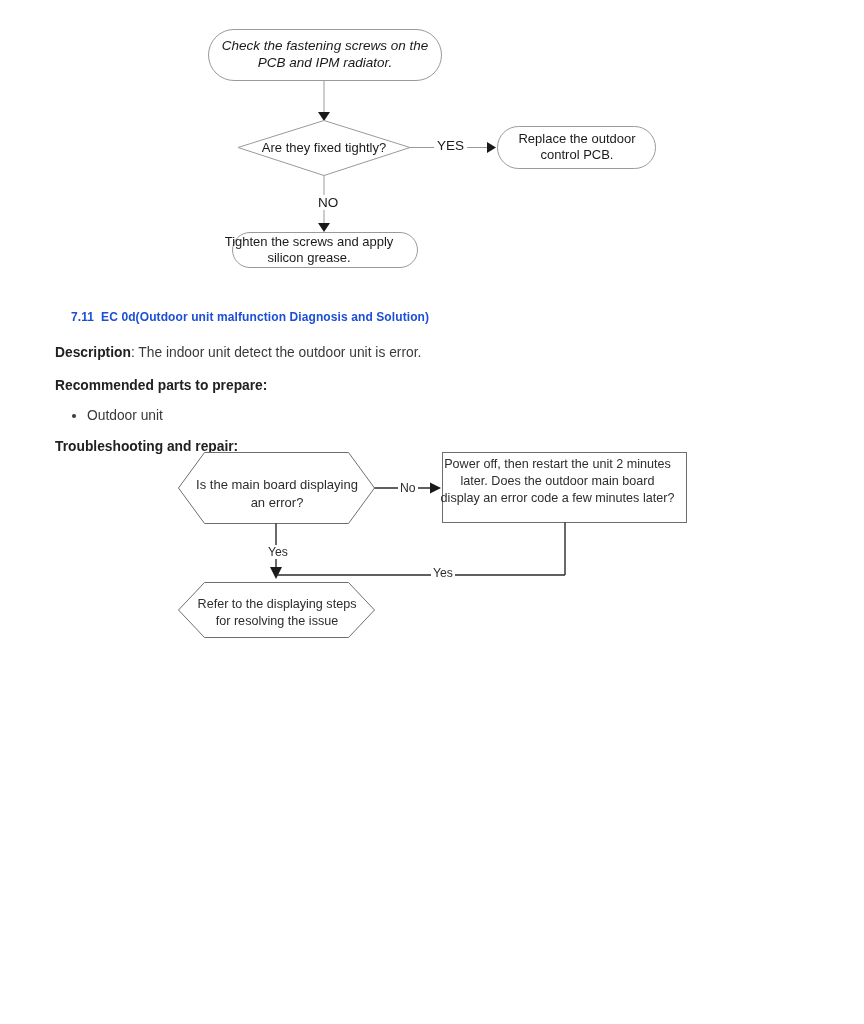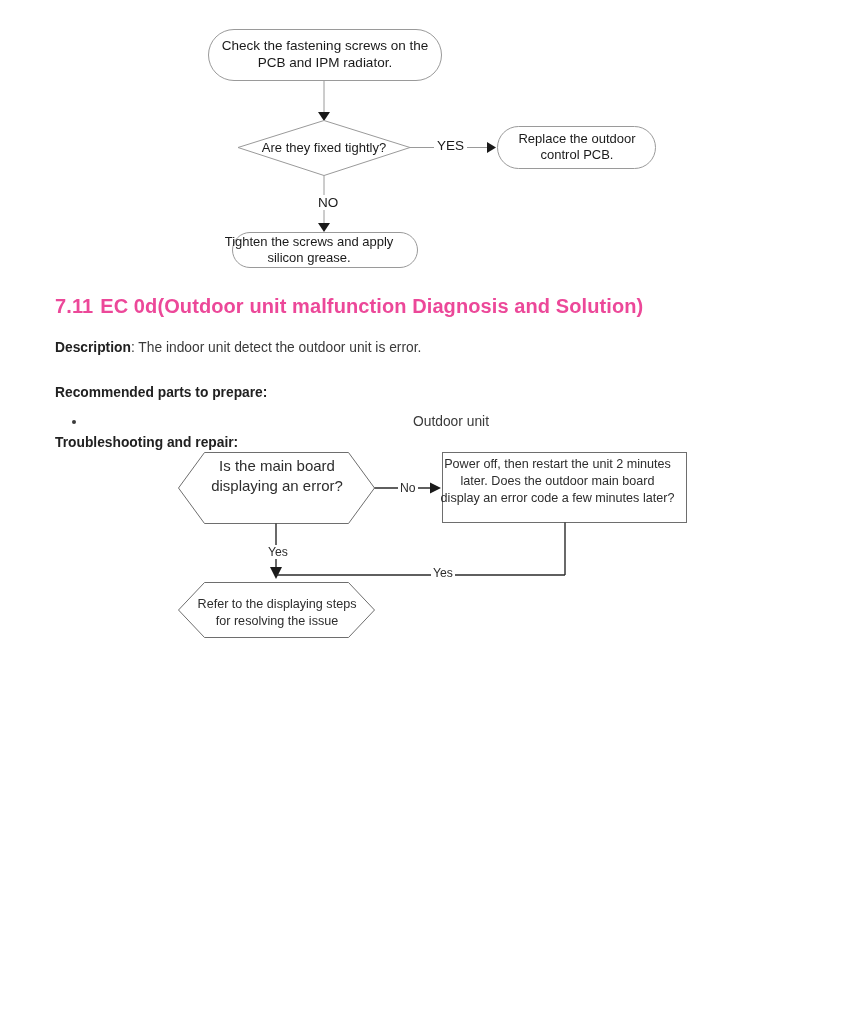--- a/index.html
+++ b/index.html
@@ -33,21 +33,21 @@
     position: absolute;
     display: flex;
     align-items: center;
     justify-content: center;
     text-align: center;
     font-family: "Liberation Sans", sans-serif;
     color: #1a1a1a;
     line-height: 1.25;
     pointer-events: none;
   }
-  .t-start   { left: 213px; top: 31px;  width: 224px; height: 48px;  font-size: 13.5px; }
+  .t-start   { left: 213px; top: 31px;  width: 224px; height: 48px;  font-size: 13.5px; font-style: italic; }
   .t-decis   { left: 248px; top: 122px; width: 152px; height: 52px;  font-size: 13px; }
   .t-replace { left: 502px; top: 127px; width: 150px; height: 40px;  font-size: 13px; }
   .t-tighten { left: 220px; top: 233px; width: 178px; height: 34px;  font-size: 13px; }
 
   .edge-label {
     position: absolute;
     font-family: "Liberation Sans", sans-serif;
     color: #1a1a1a;
     background: #ffffff;
     padding: 0 3px;
@@ -58,50 +58,49 @@
 
   
   .body-block {
     position: absolute;
     left: 55px;
     top: 293px;
     width: 760px;
   }
   .heading {
     font-family: "Liberation Sans", sans-serif;
-    font-size: 20px;
+    font-size: 12px;
     font-weight: bold;
-    color: #ec4899;
+    color: #1d4ed8;
     letter-spacing: 0.1px;
-    margin: 0;
+    margin: 16px;
     line-height: 1.35;
   }
   .heading .num { margin-right: 7px; }
   .para {
     font-family: "Liberation Sans", sans-serif;
     font-size: 13.8px;
     color: #3a3a3a;
     margin: 0;
     line-height: 1.5;
   }
   .p-desc  { margin-top: 18px; }
-  .p-parts { margin-top: 24px; }
-  .p-tshoot{ }
+  .p-parts { margin-top: 12px; }
+  .p-tshoot{ margin-top: 11px; }
   .para .b { font-weight: bold; color: #212121; }
   .bullet-list {
     margin: 9px 0 0 0;
     padding-left: 32px;
     list-style: disc;
   }
   .bullet-list li {
     font-family: "Liberation Sans", sans-serif;
     font-size: 13.8px;
     color: #3a3a3a;
     line-height: 1.5;
-    text-align: center;
   }
 
   
   .fc2 {
     position: absolute;
     left: 0; top: 440px;
     width: 864px; height: 215px;
   }
   .fc2-svg { position: absolute; left: 0; top: 0; }
 
@@ -109,21 +108,21 @@
     position: absolute;
     display: flex;
     align-items: center;
     justify-content: center;
     text-align: center;
     font-family: "Liberation Sans", sans-serif;
     color: #2d2d2d;
     line-height: 1.35;
     pointer-events: none;
   }
-  .t2-hexq  { left: 196px; top: 16px;  width: 162px; height: 40px; font-size: 15px; }
+  .t2-hexq  { left: 196px; top: 34px;  width: 162px; height: 40px; font-size: 13px; }
   .t2-rect  { left: 429px; top: 13px;  width: 235px; height: 56px; font-size: 12.6px; margin-left: 11px; }
   .t2-hexr  { left: 196px; top: 146px; width: 162px; height: 54px; font-size: 12.6px; }
 
   .lbl2 {
     position: absolute;
     font-family: "Liberation Sans", sans-serif;
     font-size: 12.2px;
     color: #2d2d2d;
     background: #ffffff;
     padding: 0 2px;

